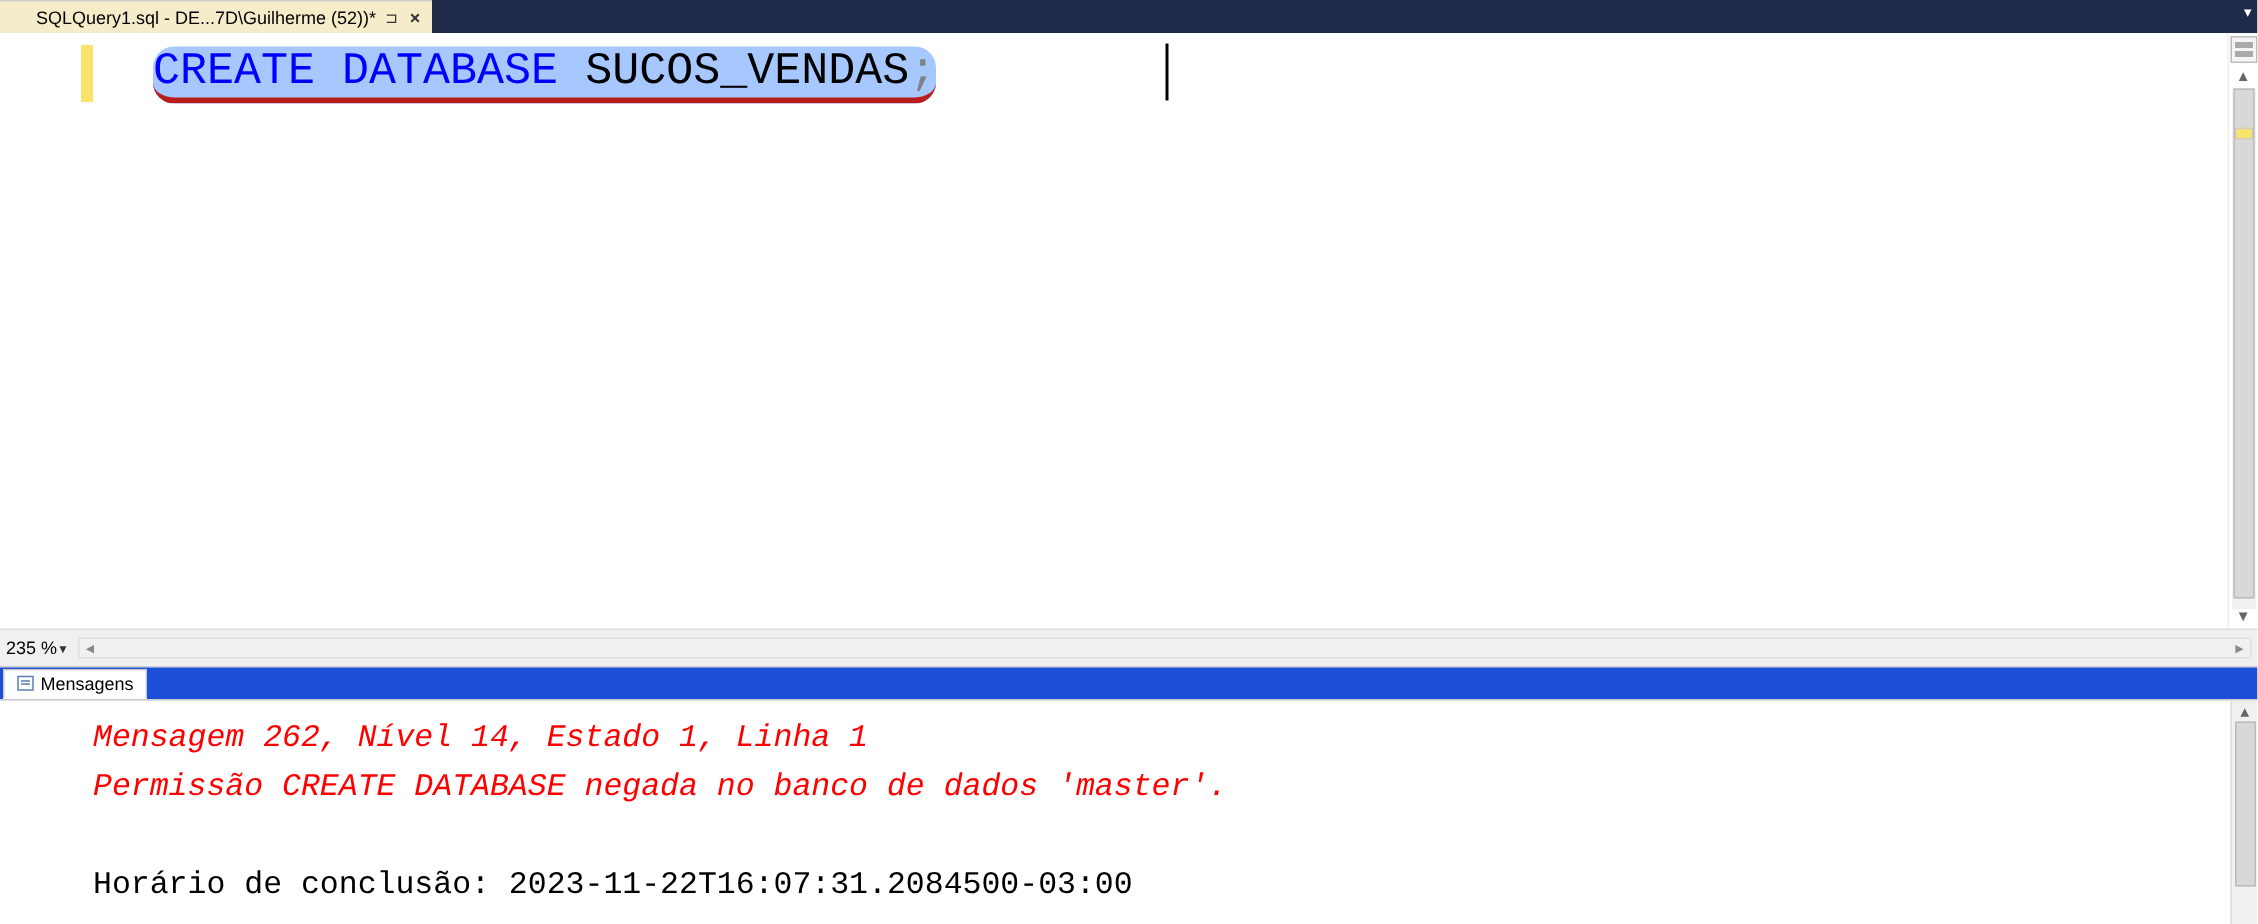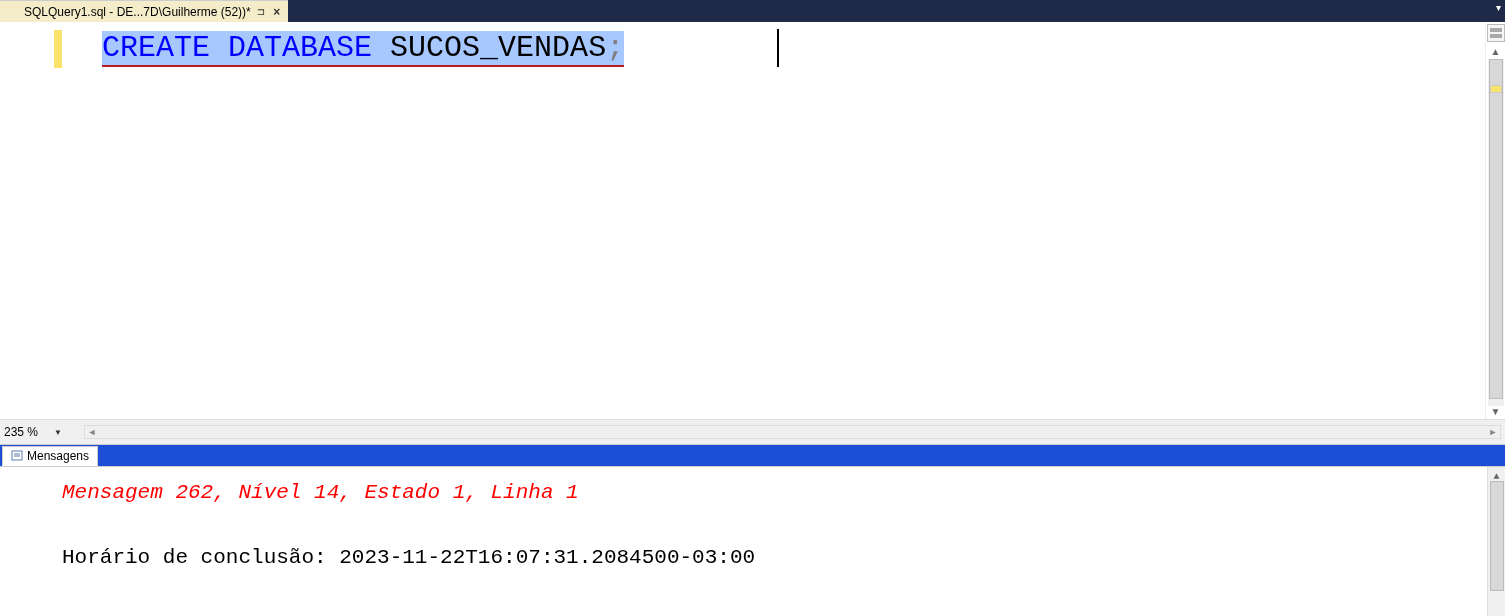--- a/index.html
+++ b/index.html
@@ -85,22 +85,23 @@
       flex: 1;
       padding: 8px 0 0 40px;
       font-family: Consolas, "Courier New", monospace;
       font-size: 30px;
       line-height: 1.25;
       white-space: pre;
       position: relative;
     }
     .code-selection {
       background: #a6c8ff;
-      border-bottom: 2px solid #b91c1c;
+      border-bottom: 4px solid #b91c1c;
       padding: 0;
+      border-radius: 14px;
     }
     .kw { color: #0000ff; }
     .plain { color: #000; }
     .semi { color: #808080; }
     .cursor-line {
       position: absolute;
       left: 715px;
       top: 7px;
       width: 2px;
       height: 38px;
@@ -162,21 +163,21 @@
       cursor: pointer;
       margin-bottom: 2px;
     }
     .zoom-bar {
       height: 20px;
       background: #f0f0f0;
       border-top: 1px solid #ddd;
       display: flex;
       align-items: center;
       padding: 12px 4px;
-      gap: 16px;
+      gap: 0;
       position: relative;
     }
     .zoom-level {
       font-size: 12px;
       color: #000;
     }
     .zoom-dd {
       font-size: 8px;
       cursor: pointer;
       color: #333;
@@ -313,19 +314,20 @@
           <line x1="3" y1="4" x2="9" y2="4" stroke="#5a7fb0" stroke-width="1"></line>
           <line x1="3" y1="6" x2="9" y2="6" stroke="#5a7fb0" stroke-width="1"></line>
         </svg>
     </span>
     <span>Mensagens</span>
   </div>
 </div>
 
 <div class="messages-pane">
   <div class="err-line">Mensagem 262, Nível 14, Estado 1, Linha 1</div>
+  <div class="err-line">Permissão CREATE DATABASE negada no banco de dados 'master'.</div>
   <div>&nbsp;</div>
   <div class="info-line">Horário de conclusão: 2023-11-22T16:07:31.2084500-03:00</div>
   <div class="msg-scroll">
     <div class="scroll-up-arrow">▲</div>
     <div class="scroll-thumb2"></div>
   </div>
 </div>
 
 </body></html>

